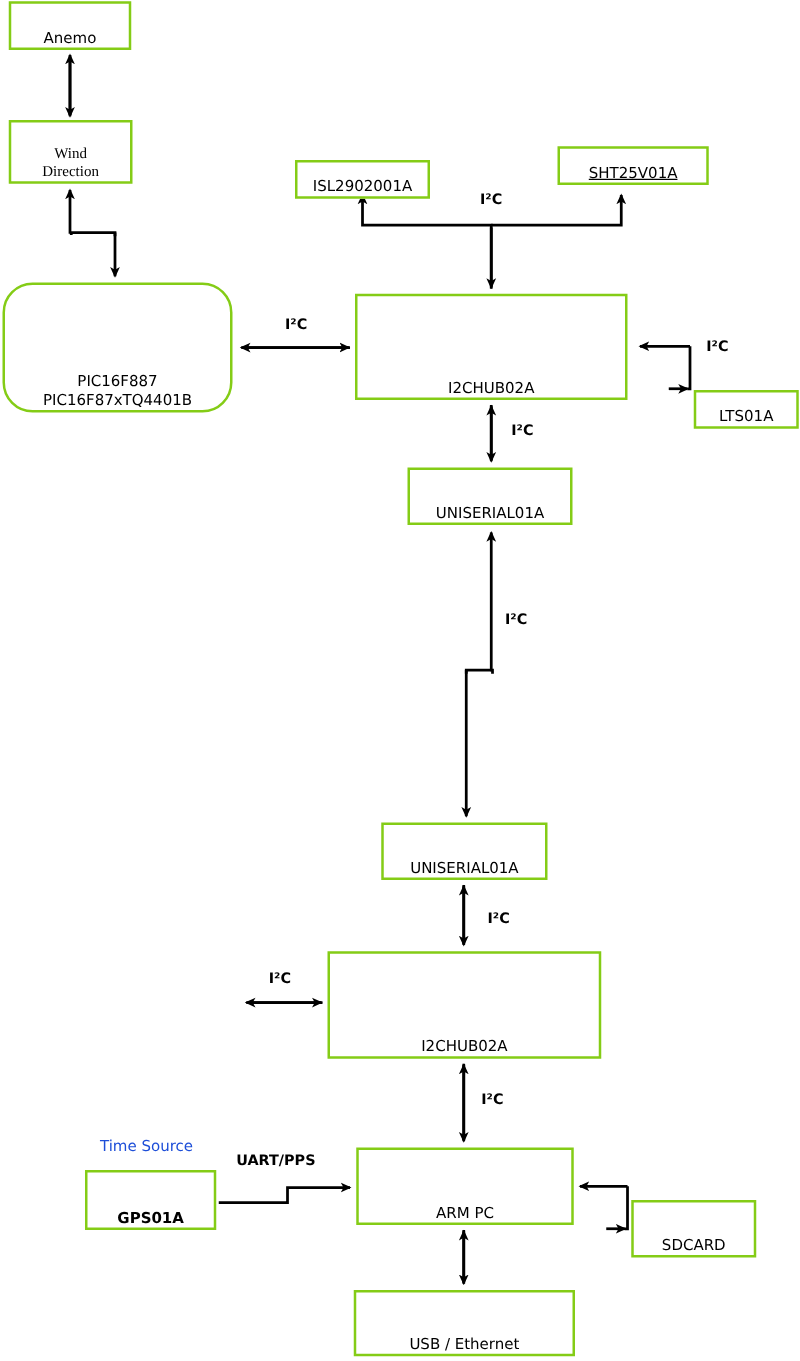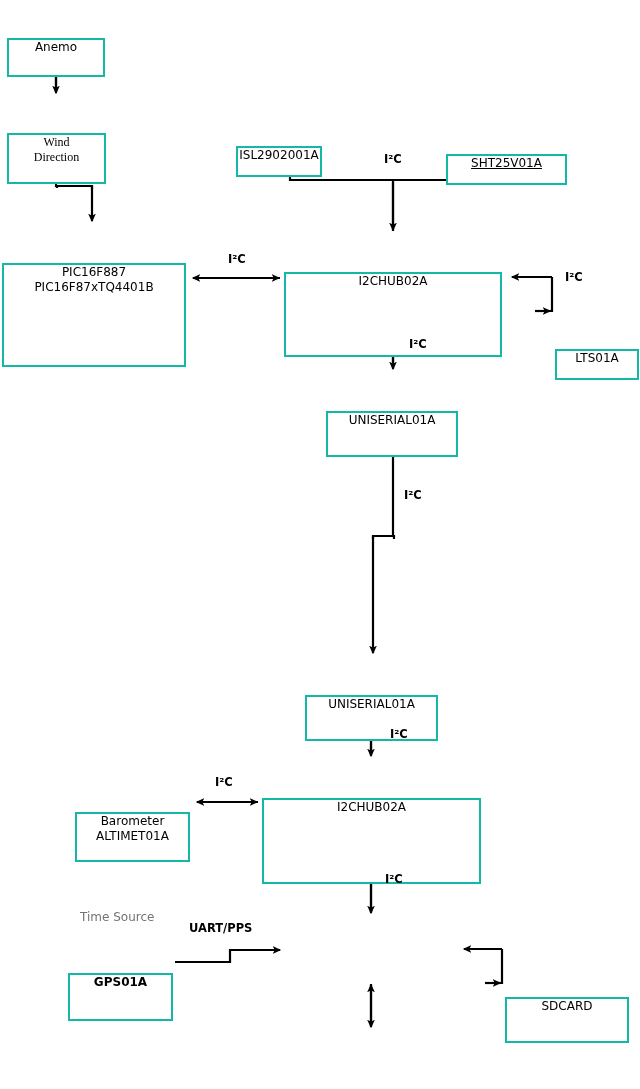--- a/index.html
+++ b/index.html
@@ -11,49 +11,48 @@
     position: relative;
     width: 640px;
     height: 1089px;
     background: #ffffff;
     font-family: "DejaVu Sans", "Liberation Sans", sans-serif;
     overflow: hidden;
   }
   .node {
     position: absolute;
     box-sizing: border-box;
-    border: 2px solid #14b8a6;
+    border: 2px solid #84cc16;
     background: #ffffff;
     display: flex;
-    align-items: flex-start;
+    align-items: flex-end;
     justify-content: center;
     text-align: center;
     color: #000000;
     font-size: 12px;
     line-height: 1.25;
     z-index: 3;
-    margin-top: 37px;
   }
   .node .lbl {
     display: block;
     white-space: pre-line;
     padding: 0 4px;
   }
   .edge-label {
     position: absolute;
     color: #000000;
     font-size: 11.5px;
     line-height: 1;
     white-space: nowrap;
     z-index: 4;
     font-weight: bold;
   }
   .free-label {
     position: absolute;
-    color: #737373;
+    color: #1d4ed8;
     font-size: 12px;
     line-height: 1;
     white-space: nowrap;
     z-index: 4;
   }
   #edge-layer {
     position: absolute;
     left: 0;
     top: 0;
     width: 640px;
@@ -122,26 +121,26 @@
 
   <div class="node" style="left:7px; top:1px; width:98px; height:39px;">
     <span class="lbl">Anemo</span>
   </div>
 
   <div class="node" style="left:7px; top:96px; width:99px; height:51px;font-family:Liberation Serif, serif;">
     <span class="lbl">Wind
 Direction</span>
   </div>
 
-  <div class="node" style="left:2px; top:226px; width:184px; height:104px;">
+  <div class="node" style="left:2px; top:226px; width:184px; height:104px;border-radius:24px;">
     <span class="lbl">PIC16F887
 PIC16F87xTQ4401B</span>
   </div>
 
-  <div class="node" style="left:236px; top:109px; width:86px; height:31px;">
+  <div class="node" style="left:236px; top:128px; width:108px; height:31px;">
     <span class="lbl">ISL2902001A</span>
   </div>
 
   <div class="node" style="left:446px; top:117px; width:121px; height:31px;text-decoration:underline;">
     <span class="lbl">SHT25V01A</span>
   </div>
 
   <div class="node" style="left:284px; top:235px; width:218px; height:85px;">
     <span class="lbl">I2CHUB02A</span>
   </div>
@@ -155,34 +154,36 @@
   </div>
 
   <div class="node" style="left:305px; top:658px; width:133px; height:46px;">
     <span class="lbl">UNISERIAL01A</span>
   </div>
 
   <div class="node" style="left:262px; top:761px; width:219px; height:86px;">
     <span class="lbl">I2CHUB02A</span>
   </div>
 
-  <div class="node" style="left:75px; top:775px; width:115px; height:50px;">
-    <span class="lbl">Barometer
-ALTIMET01A</span>
+
+  <div class="node" style="left:285px; top:918px; width:174px; height:62px;">
+    <span class="lbl">ARM PC</span>
   </div>
-
 
   <div class="node" style="left:68px; top:936px; width:105px; height:48px;font-weight:bold;">
     <span class="lbl">GPS01A</span>
   </div>
 
-  <div class="node" style="left:505px; top:960px; width:124px; height:46px;">
+  <div class="node" style="left:505px; top:960px; width:100px; height:46px;">
     <span class="lbl">SDCARD</span>
   </div>
 
+  <div class="node" style="left:283px; top:1032px; width:177px; height:53px;">
+    <span class="lbl">USB / Ethernet</span>
+  </div>
 
   <div class="edge-label" style="left:384px; top:154px;">I²C</div>
   <div class="edge-label" style="left:228px; top:254px;">I²C</div>
   <div class="edge-label" style="left:565px; top:272px;">I²C</div>
   <div class="edge-label" style="left:409px; top:339px;">I²C</div>
   <div class="edge-label" style="left:404px; top:490px;">I²C</div>
   <div class="edge-label" style="left:390px; top:729px;">I²C</div>
   <div class="edge-label" style="left:215px; top:777px;">I²C</div>
   <div class="edge-label" style="left:385px; top:874px;">I²C</div>
   <div class="edge-label" style="left:189px; top:923px;">UART/PPS</div>

